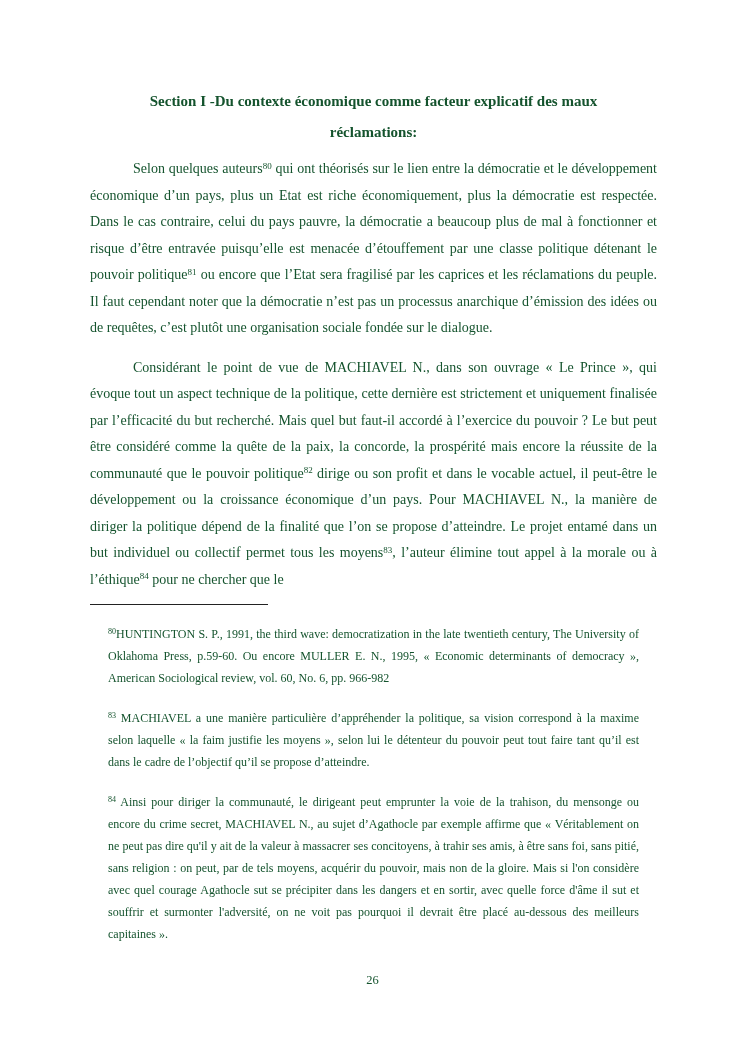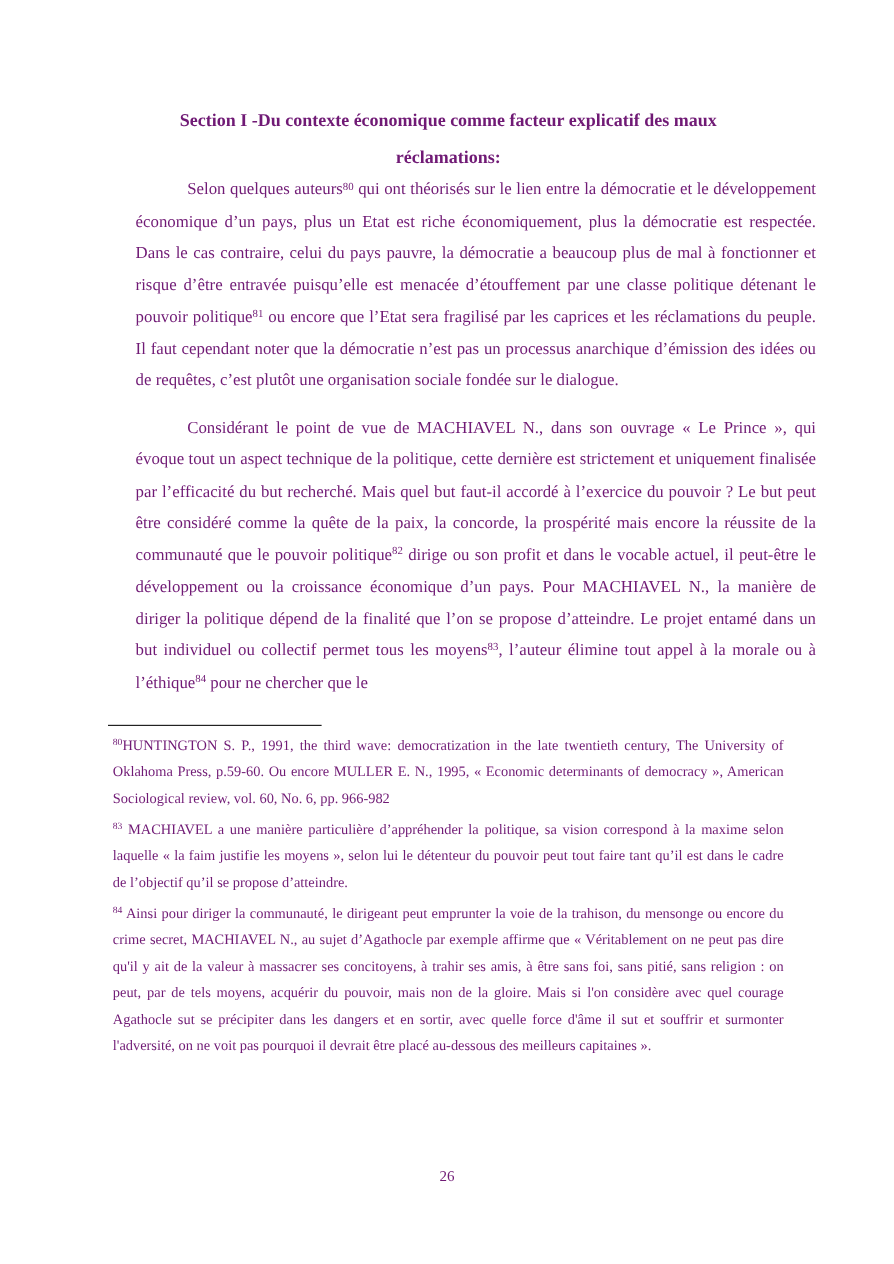--- a/index.html
+++ b/index.html
@@ -5,43 +5,42 @@
   html, body {
     margin: 0;
     padding: 0;
     background: #ffffff;
   }
   .page {
     position: relative;
     width: 745px;
     height: 1053px;
     background: #ffffff;
-    color: #701a75;
+    color: #14532d;
     font-family: "Liberation Serif", "DejaVu Serif", serif;
     overflow: hidden;
   }
   .heading {
     position: absolute;
     top: 86px;
     left: 90px;
     width: 567px;
     text-align: center;
     font-weight: bold;
     font-size: 15px;
     line-height: 31px;
   }
   .body-text {
     position: absolute;
-    top: 146px;
+    top: 156px;
     left: 90px;
     width: 567px;
     font-size: 14px;
     line-height: 26.5px;
     text-align: justify;
-    margin-left: 23px;
   }
   .body-text p {
     margin: 0 0 13px 0;
     text-indent: 43px;
   }
   .body-text sup {
     font-size: 9px;
     line-height: 0;
     vertical-align: baseline;
     position: relative;
@@ -55,21 +54,21 @@
     font-size: 12px;
     line-height: 22px;
     text-align: justify;
   }
   .fn-sep {
     width: 178px;
     border-top: 1.4px solid #222222;
     margin-bottom: 5px;
   }
   .footnote-section p {
-    margin: 4px;
+    margin: 18px;
   }
   .footnote-section sup {
     font-size: 8px;
     line-height: 0;
     vertical-align: baseline;
     position: relative;
     top: -0.5em;
   }
   .page-number {
     position: absolute;

